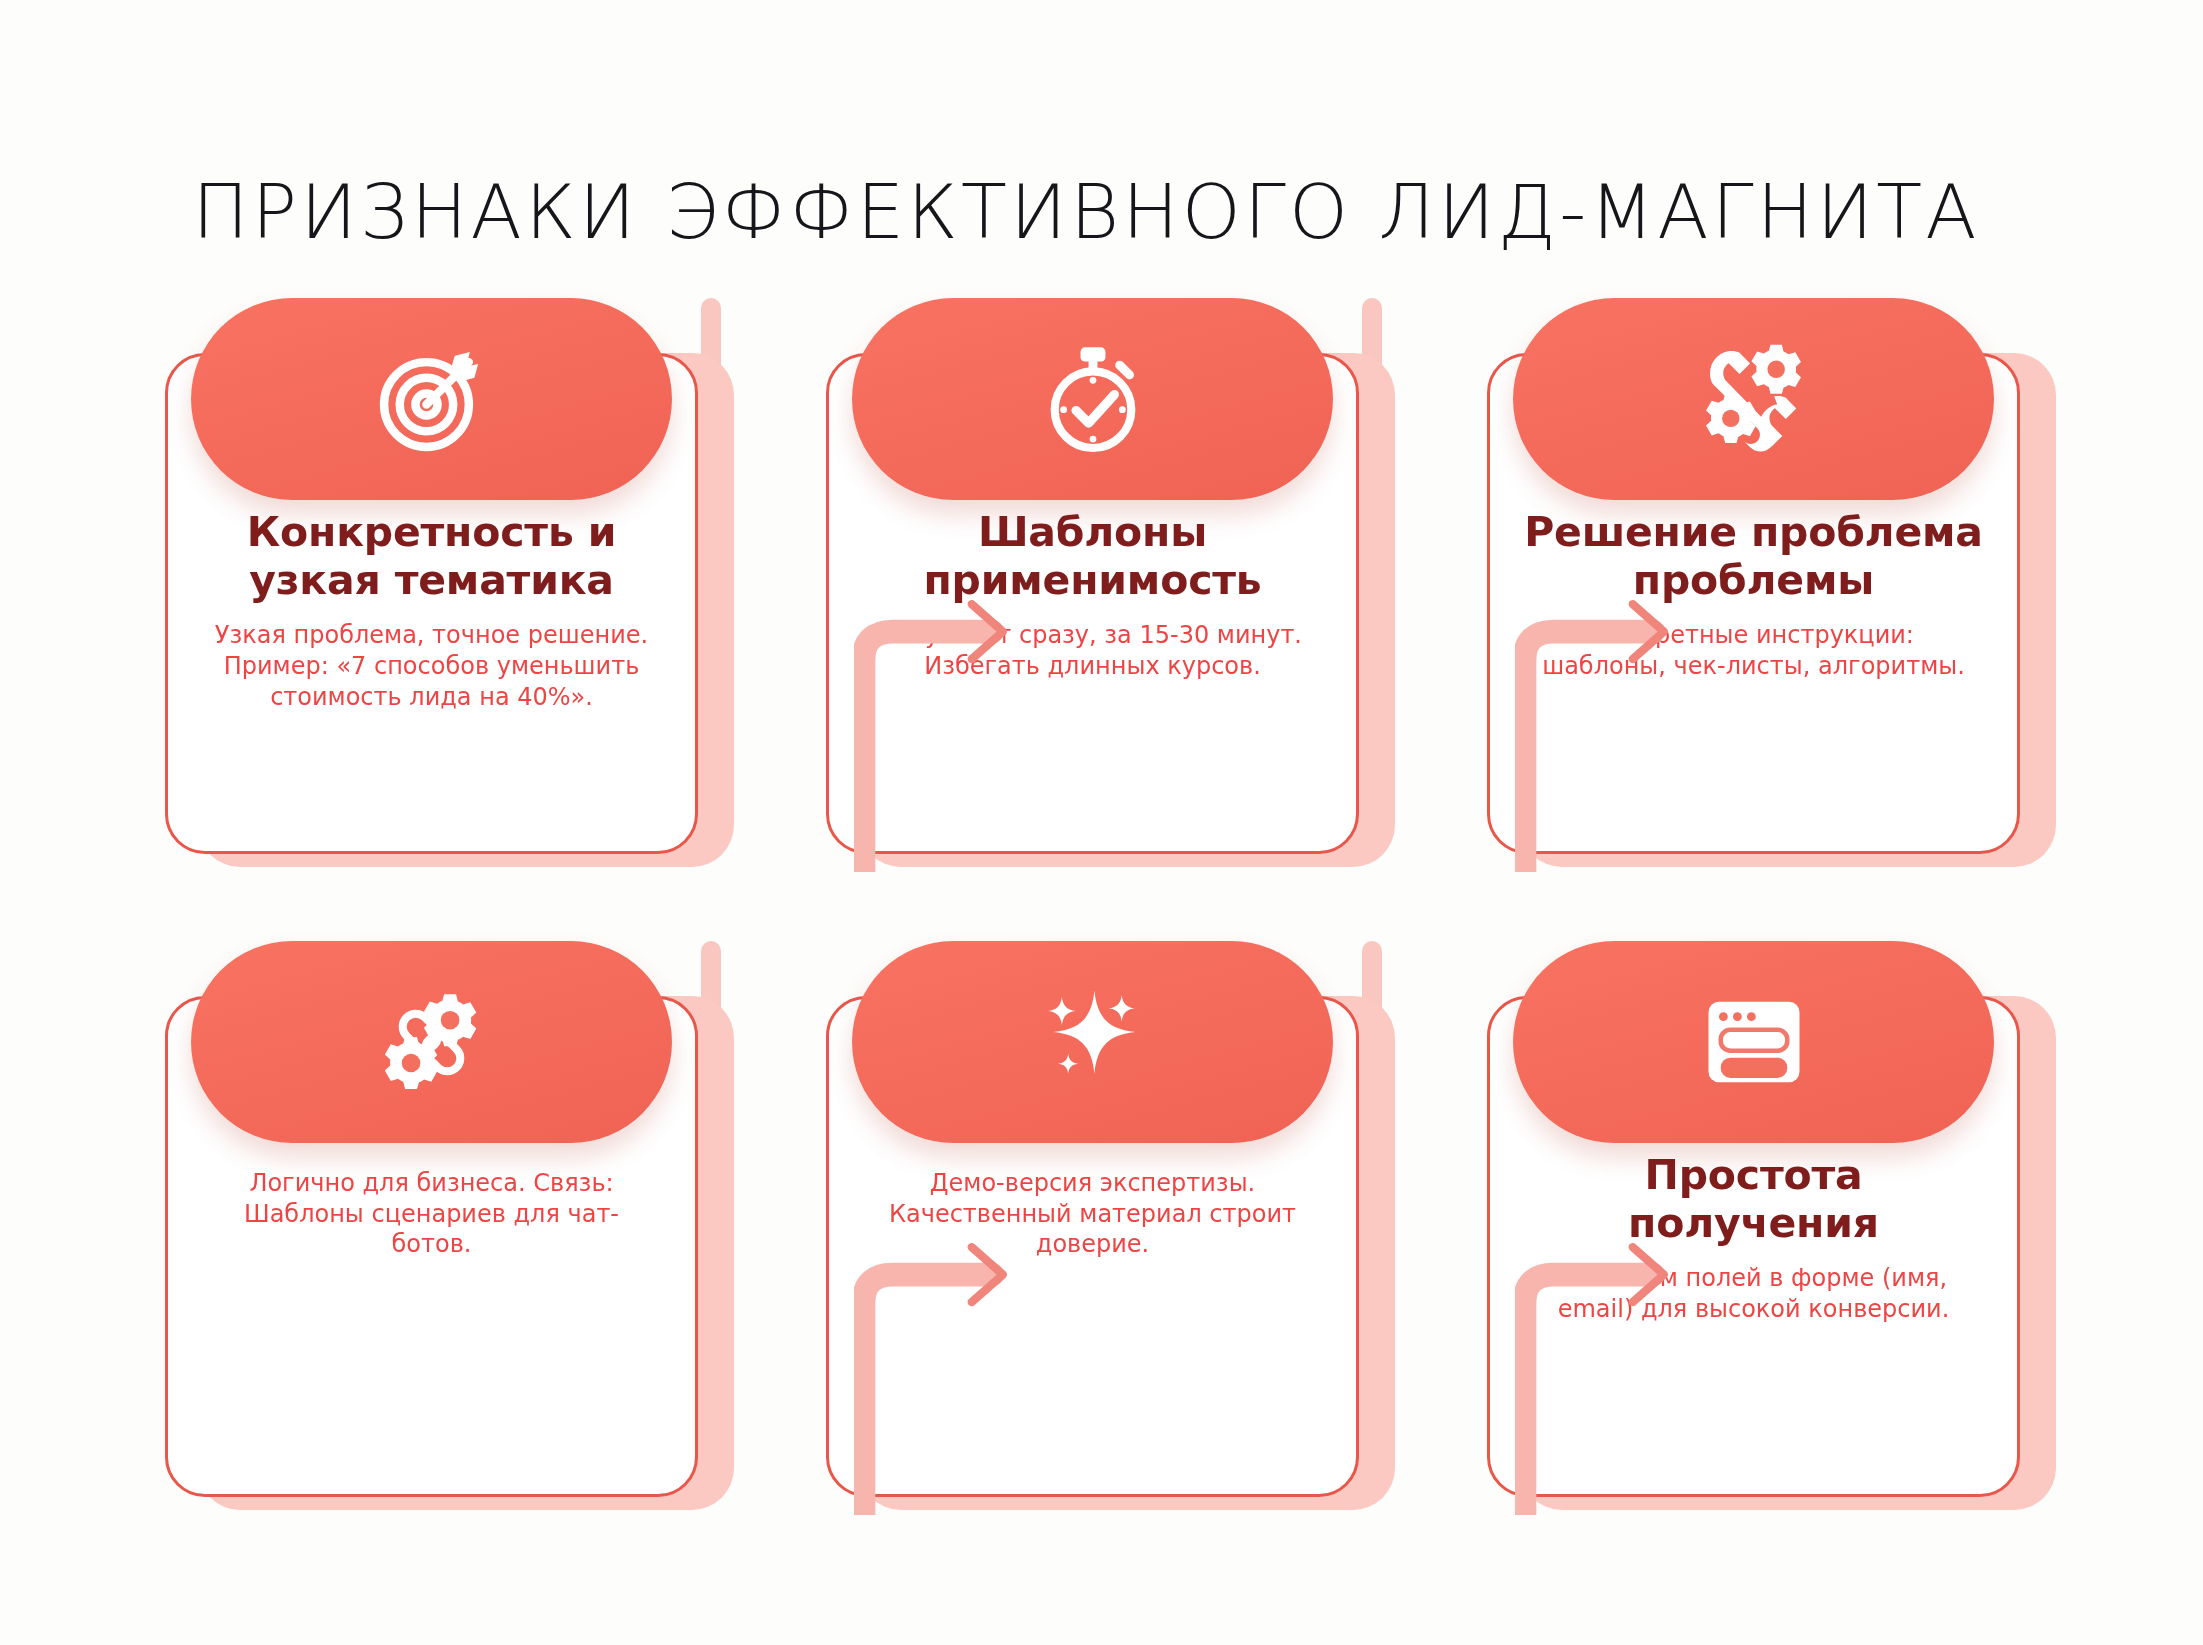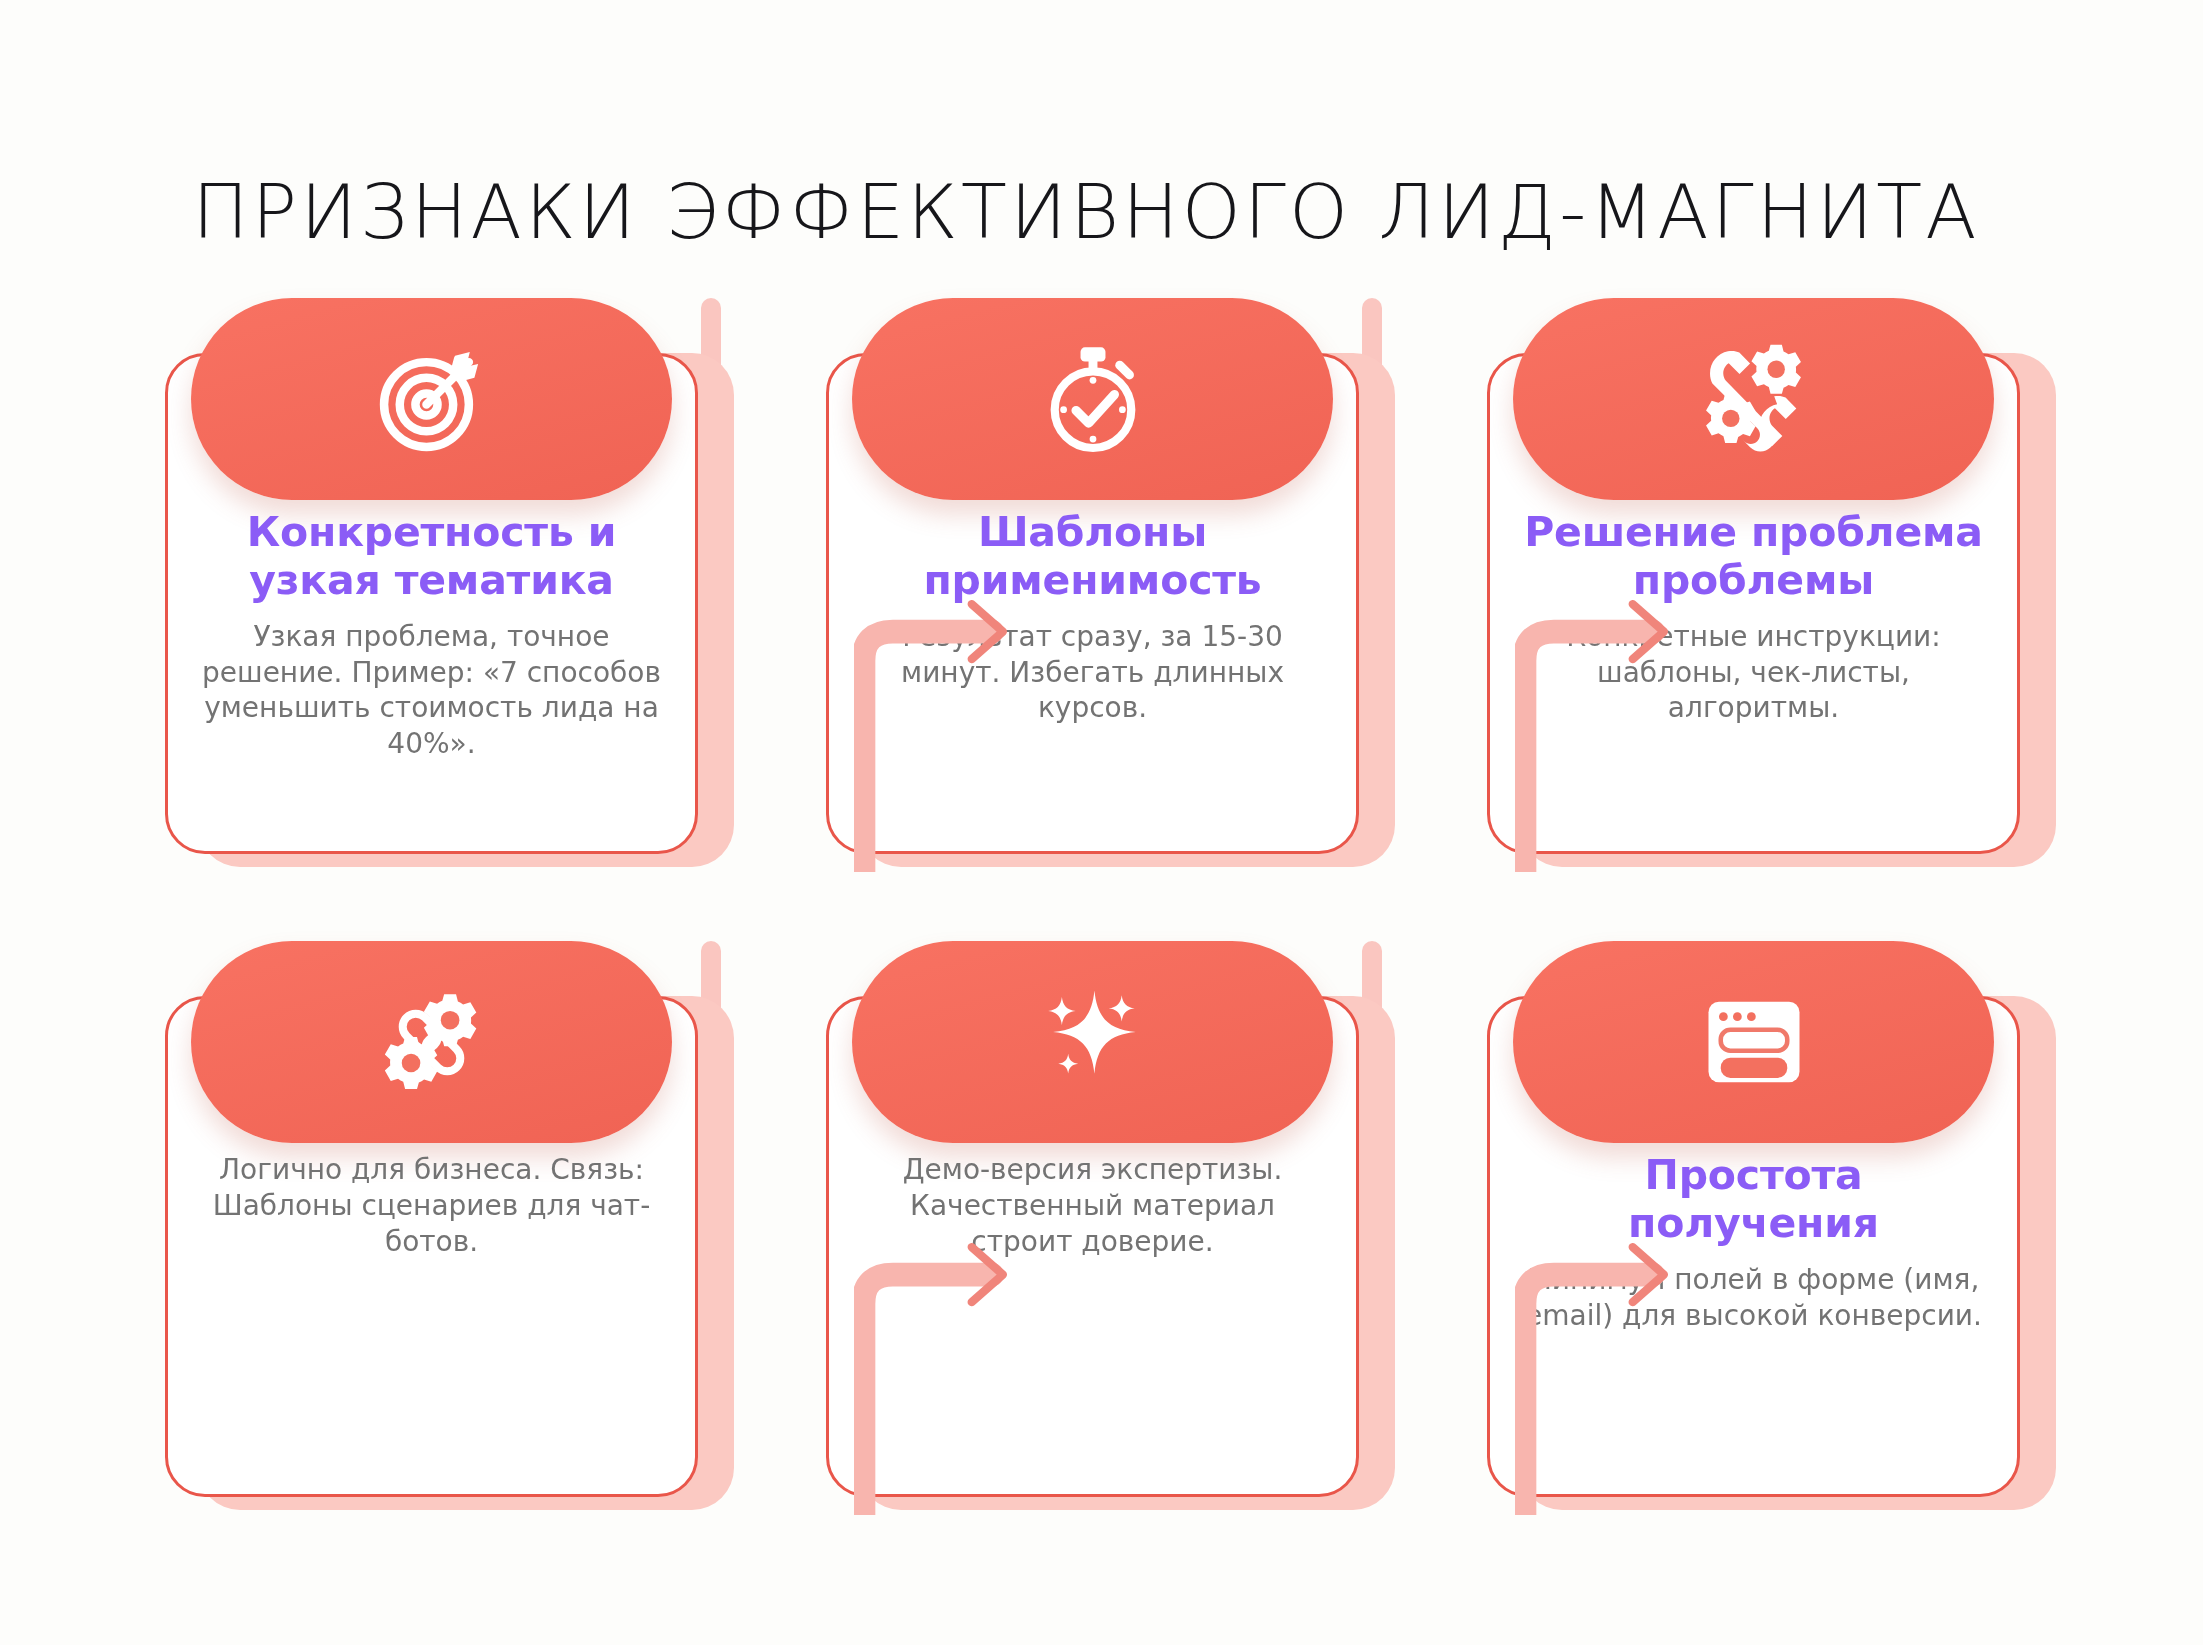--- a/index.html
+++ b/index.html
@@ -100,32 +100,32 @@
     z-index: 4;
     text-align: center;
     box-sizing: border-box;
     padding: 0 13px;
   }
 
   .card-heading {
     font-size: 41px;
     font-weight: 700;
     line-height: 1.16;
-    color: #8b5cf6;
+    color: #7f1d1d;
     letter-spacing: -0.2px;
     margin: 0 0 14.7px 0;
     font-family: "DejaVu Sans", sans-serif;
   }
 
   .card-desc {
-    font-size: 28px;
+    font-size: 24px;
     font-weight: 400;
     line-height: 1.28;
-    color: #737373;
-    margin: 0;
+    color: #ef4444;
+    margin: 16px;
     font-family: "DejaVu Sans", sans-serif;
   }
 
   
   .connector {
     position: absolute;
     z-index: 6;
     pointer-events: none;
   }
   .conn-r1-a { left: 689px; top: 262px; }

